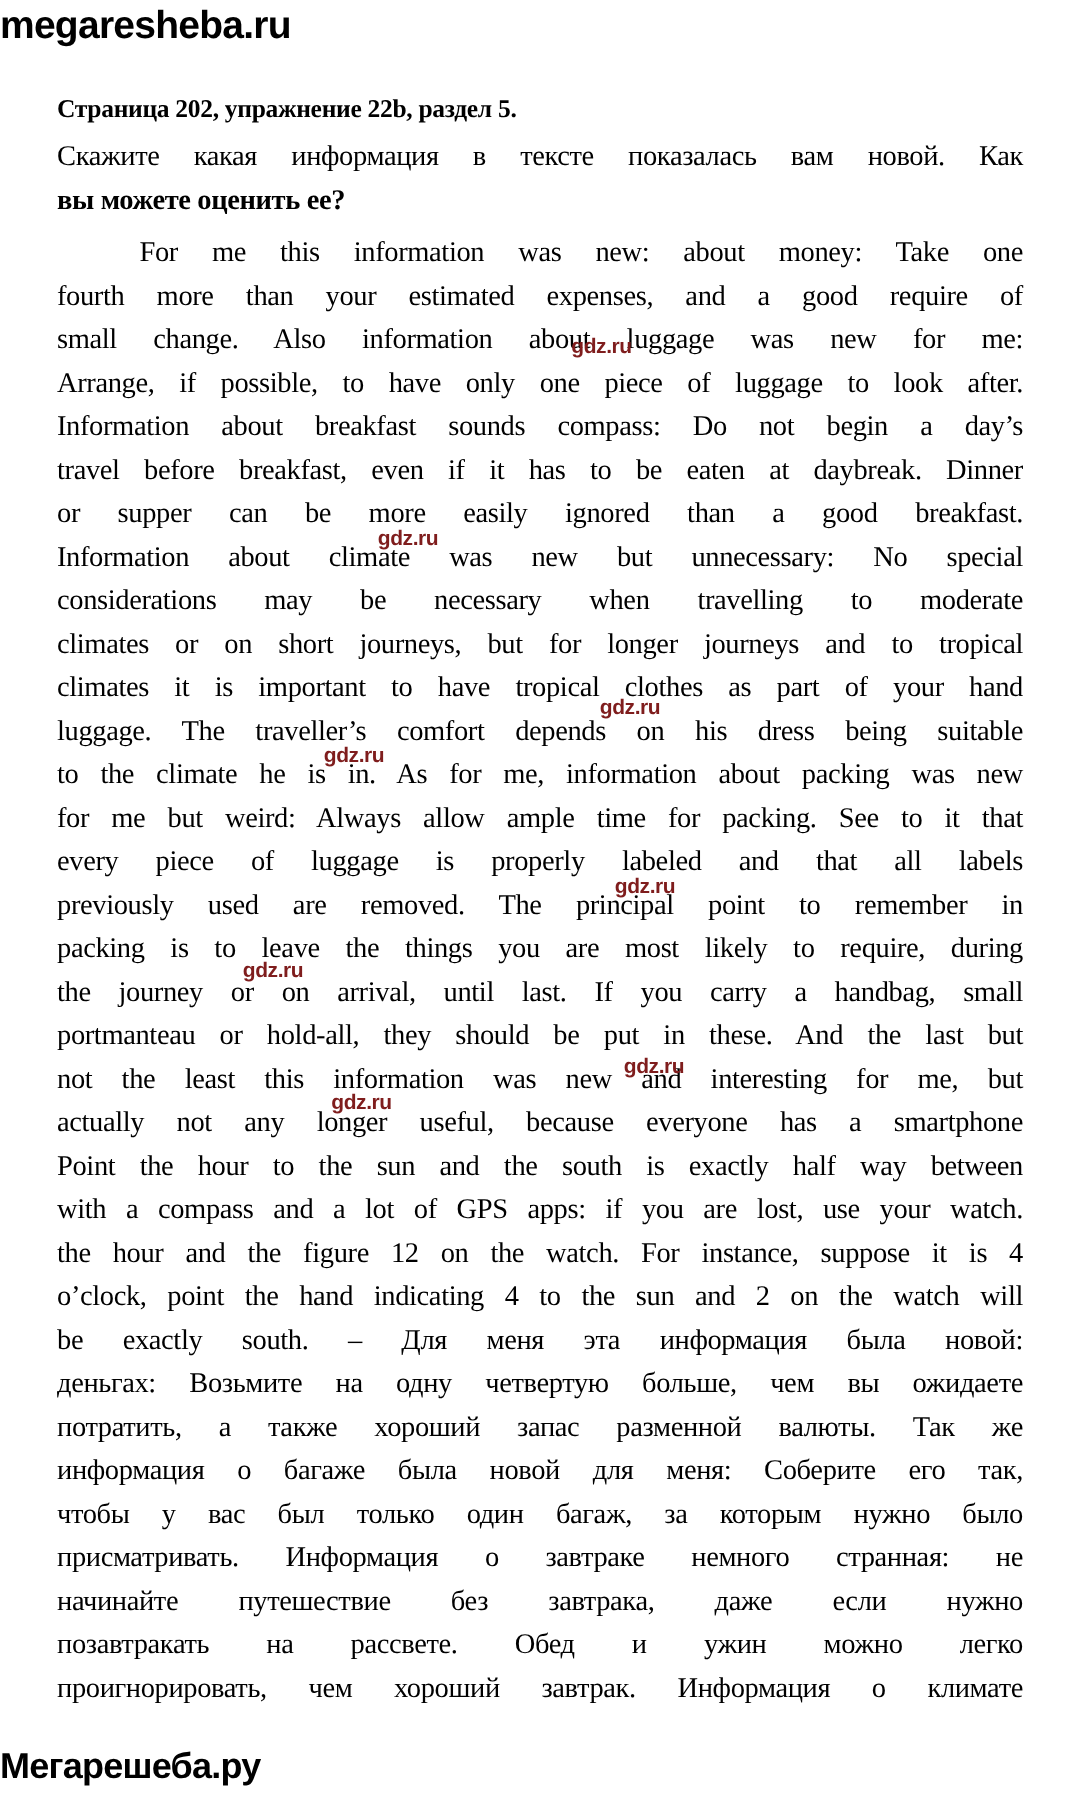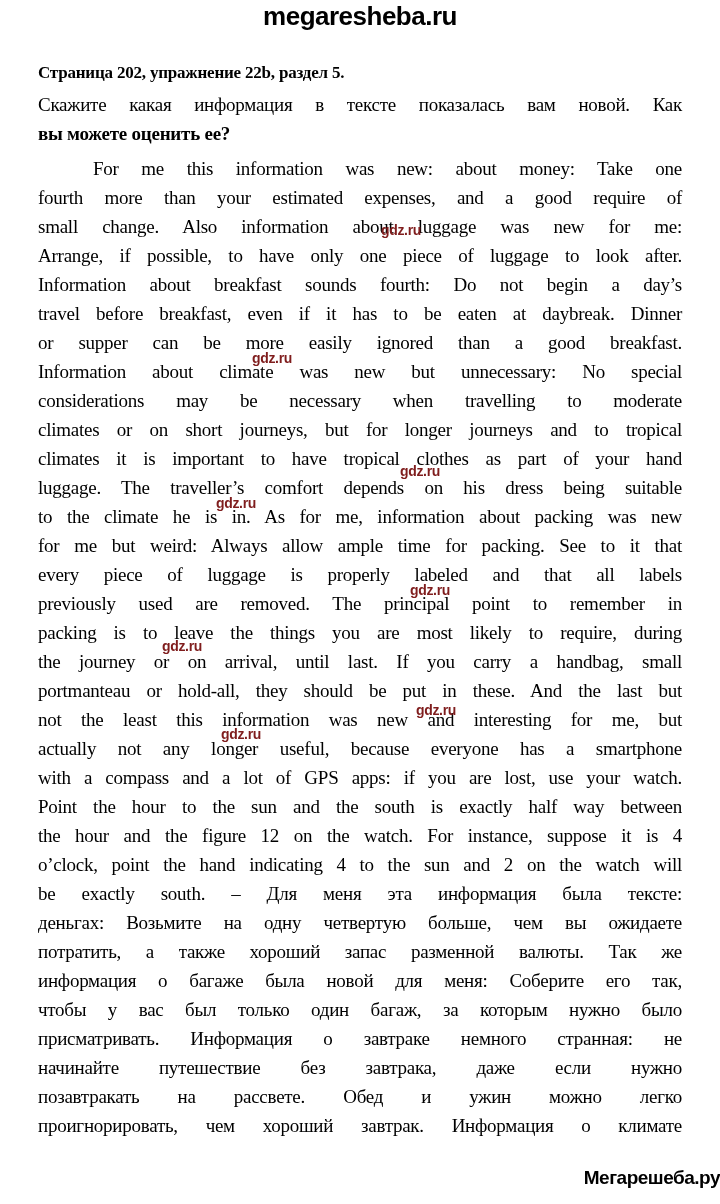--- a/index.html
+++ b/index.html
@@ -8,30 +8,30 @@
     background:#ffffff;
     position:relative;
     overflow:hidden;
     font-family:"Liberation Serif","DejaVu Serif",serif;
     color:#000000;
   }
   .page { position:absolute; inset:0; }
 
   .site-header {
     position:absolute; top:0; left:0; width:720px;
-    text-align:center;
+    text-align:left;
     font-family:"Liberation Sans","DejaVu Sans",sans-serif;
     font-weight:bold; font-size:26px; line-height:32px;
     letter-spacing:-0.5px;
   }
   .site-footer {
     position:absolute; top:1162px; left:0; width:720px;
-    text-align:right;
+    text-align:left;
     font-family:"Liberation Sans","DejaVu Sans",sans-serif;
-    font-weight:bold; font-size:19px; line-height:32px;
+    font-weight:bold; font-size:24px; line-height:32px;
     letter-spacing:-0.5px;
   }
 
   .exercise-title {
     position:absolute; top:58px; left:38px; width:644px;
     font-weight:bold; font-size:17px; line-height:29px;
     letter-spacing:-0.2px;
     margin:0;
   }
 
@@ -71,42 +71,42 @@
   <div class="task">
       <div class="line">Скажите какая информация в тексте показалась вам новой. Как</div>
       <div class="line">вы можете оценить ее?</div>
     </div>
 
   <div class="answer">
       <div class="line">For me this information was new: about money: Take one</div>
       <div class="line">fourth more than your estimated expenses, and a good require of</div>
       <div class="line">small change. Also information about luggage was new for me:</div>
       <div class="line">Arrange, if possible, to have only one piece of luggage to look after.</div>
-      <div class="line">Information about breakfast sounds fourth: Do not begin a day’s</div>
+      <div class="line">Information about breakfast sounds compass: Do not begin a day’s</div>
       <div class="line">travel before breakfast, even if it has to be eaten at daybreak. Dinner</div>
       <div class="line">or supper can be more easily ignored than a good breakfast.</div>
       <div class="line">Information about climate was new but unnecessary: No special</div>
       <div class="line">considerations may be necessary when travelling to moderate</div>
       <div class="line">climates or on short journeys, but for longer journeys and to tropical</div>
       <div class="line">climates it is important to have tropical clothes as part of your hand</div>
       <div class="line">luggage. The traveller’s comfort depends on his dress being suitable</div>
       <div class="line">to the climate he is in. As for me, information about packing was new</div>
       <div class="line">for me but weird: Always allow ample time for packing. See to it that</div>
       <div class="line">every piece of luggage is properly labeled and that all labels</div>
       <div class="line">previously used are removed. The principal point to remember in</div>
       <div class="line">packing is to leave the things you are most likely to require, during</div>
       <div class="line">the journey or on arrival, until last. If you carry a handbag, small</div>
       <div class="line">portmanteau or hold-all, they should be put in these. And the last but</div>
       <div class="line">not the least this information was new and interesting for me, but</div>
       <div class="line">actually not any longer useful, because everyone has a smartphone</div>
+      <div class="line">Point the hour to the sun and the south is exactly half way between</div>
       <div class="line">with a compass and a lot of GPS apps: if you are lost, use your watch.</div>
-      <div class="line">Point the hour to the sun and the south is exactly half way between</div>
       <div class="line">the hour and the figure 12 on the watch. For instance, suppose it is 4</div>
       <div class="line">o’clock, point the hand indicating 4 to the sun and 2 on the watch will</div>
-      <div class="line">be exactly south. – Для меня эта информация была тексте:</div>
+      <div class="line">be exactly south. – Для меня эта информация была новой:</div>
       <div class="line">деньгах: Возьмите на одну четвертую больше, чем вы ожидаете</div>
       <div class="line">потратить, а также хороший запас разменной валюты. Так же</div>
       <div class="line">информация о багаже была новой для меня: Соберите его так,</div>
       <div class="line">чтобы у вас был только один багаж, за которым нужно было</div>
       <div class="line">присматривать. Информация о завтраке немного странная: не</div>
       <div class="line">начинайте путешествие без завтрака, даже если нужно</div>
       <div class="line">позавтракать на рассвете. Обед и ужин можно легко</div>
       <div class="line">проигнорировать, чем хороший завтрак. Информация о климате</div>
     </div>
 

